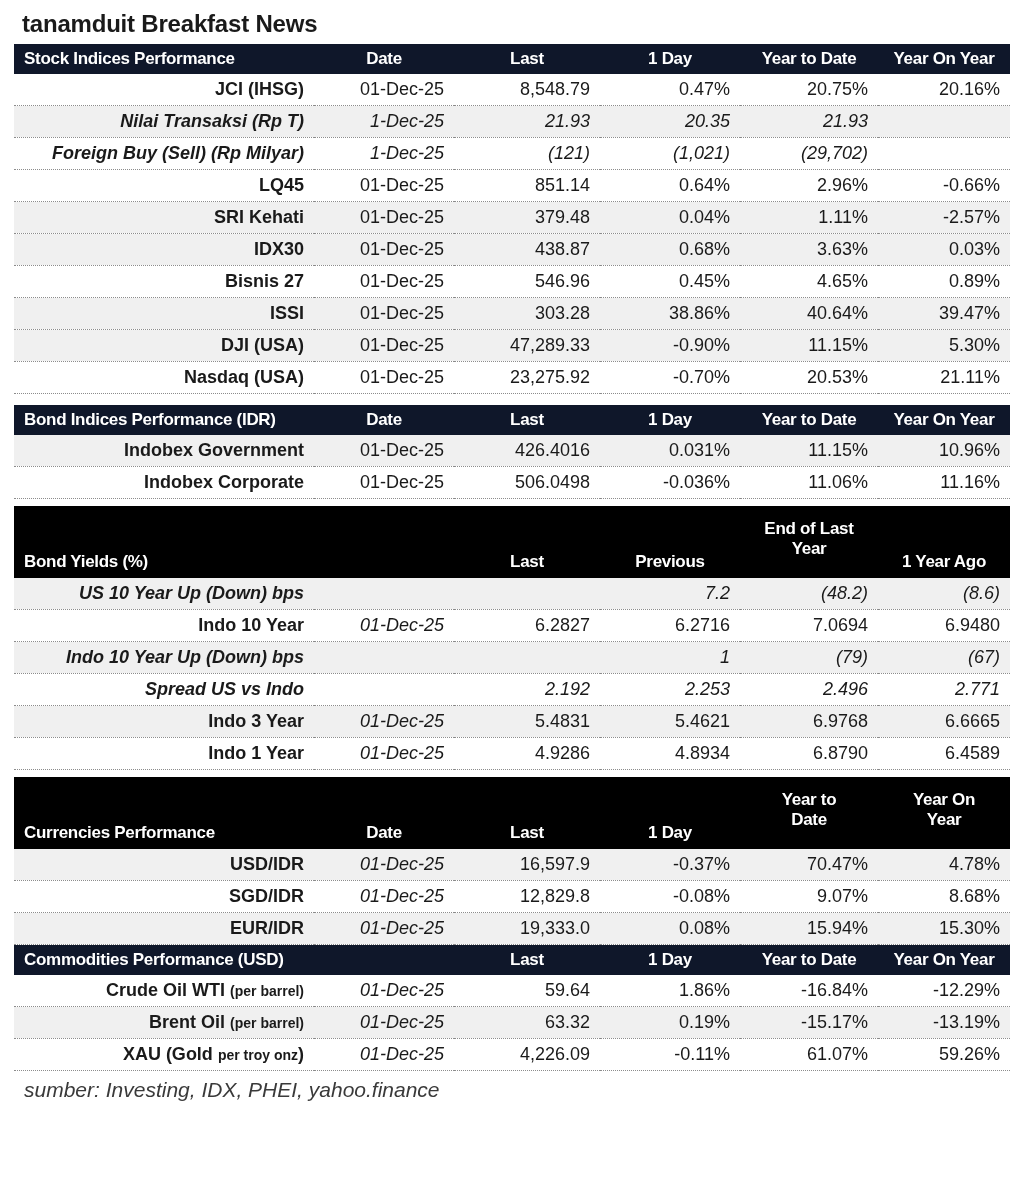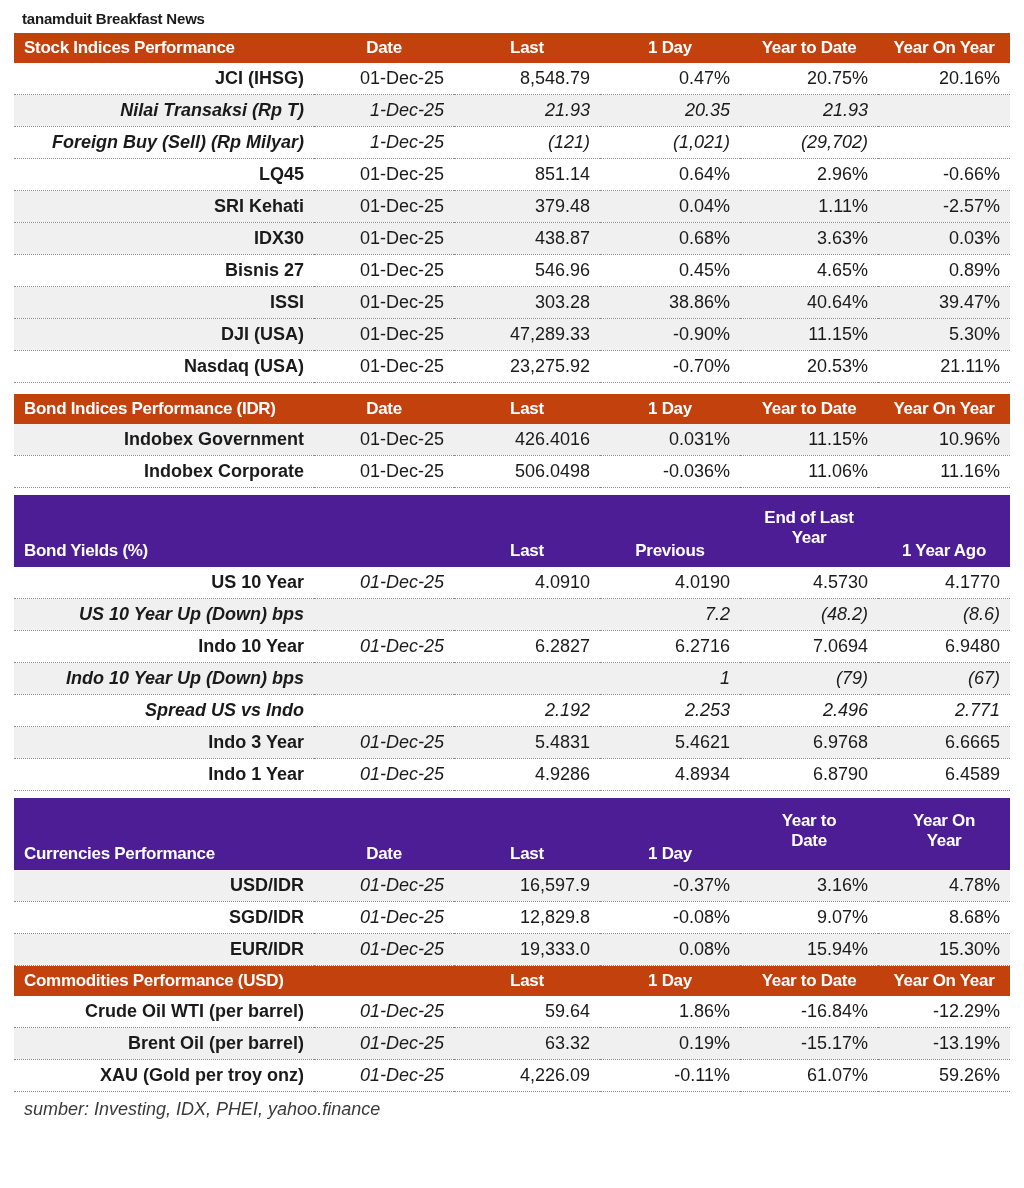--- a/index.html
+++ b/index.html
@@ -18,21 +18,21 @@
   .page {
     width: 1024px;
     height: 1188px;
     box-sizing: border-box;
     padding: 8px 14px 0 14px;
     position: relative;
     overflow: hidden;
   }
 
   .doc-title {
-    font-size: 15px;
+    font-size: 24px;
     font-weight: bold;
     letter-spacing: -0.2px;
     padding: 2px 0 6px 8px;
     color: #1a1a1a;
   }
 
   table.grid {
     width: 996px;
     border-collapse: collapse;
     table-layout: fixed;
@@ -41,36 +41,36 @@
   
   col.c-name  { width: 300px; }
   col.c-date  { width: 140px; }
   col.c-last  { width: 146px; }
   col.c-day   { width: 140px; }
   col.c-ytd   { width: 138px; }
   col.c-yoy   { width: 132px; }
 
   
   tr.hdr > td, tr.hdr > th {
-    background: #c2410c;
+    background: #0f172a;
     color: #ffffff;
     font-weight: bold;
     font-size: 17px;
     height: 30px;
     padding: 0 10px;
     border: none;
     white-space: nowrap;
     overflow: hidden;
     letter-spacing: -0.3px;
   }
   tr.hdr > .lbl  { text-align: left;  padding-left: 10px; }
   tr.hdr > .num  { text-align: center; }
 
   tr.hdr-tall > td {
-    background: #4c1d95;
+    background: #000000;
     color: #ffffff;
     font-weight: bold;
     font-size: 17px;
     height: 66px;
     padding: 0 10px;
     border: none;
     letter-spacing: -0.3px;
   }
   tr.hdr-tall > .lbl {
     text-align: left;
@@ -99,29 +99,29 @@
     overflow: hidden;
   }
   tr.row.alt > td { background: #f0f0f0; }
   tr.row > .lbl { text-align: right; font-weight: bold; }
   tr.row > .num { text-align: right; }
   tr.row.ital > td { font-style: italic; }
   tr.row > .date { text-align: right; }
   tr.row > .date.ital-date { font-style: italic; }
 
   .sub {
-    font-size: 18px;
+    font-size: 14px;
   }
 
   
   .gap { height: 11px; }
   .gap-sm { height: 7px; }
 
   .source {
-    font-size: 18px;
+    font-size: 21px;
     font-style: italic;
     color: #3a3a3a;
     padding: 7px 0 0 10px;
   }
 </style>
 </head>
 <body>
 
 <div class="page">
 
@@ -281,28 +281,20 @@
     </colgroup>
     <tbody>
       <tr class="hdr-tall">
         <td class="lbl">Bond Yields (%)</td>
         <td class="num"></td>
         <td class="num">Last</td>
         <td class="num">Previous</td>
         <td class="num wrap">End of Last Year</td>
         <td class="num">1 Year Ago</td>
       </tr>
-      <tr class="row">
-        <td class="lbl">US 10 Year</td>
-        <td class="date ital-date">01-Dec-25</td>
-        <td class="num">4.0910</td>
-        <td class="num">4.0190</td>
-        <td class="num">4.5730</td>
-        <td class="num">4.1770</td>
-      </tr>
       <tr class="row alt ital">
         <td class="lbl">US 10 Year Up (Down) bps</td>
         <td class="date"></td>
         <td class="num"></td>
         <td class="num">7.2</td>
         <td class="num">(48.2)</td>
         <td class="num">(8.6)</td>
       </tr>
       <tr class="row">
         <td class="lbl">Indo 10 Year</td>
@@ -365,21 +357,21 @@
         <td class="num">Last</td>
         <td class="num">1 Day</td>
         <td class="num wrap"><span>Year to</span><br><span>Date</span></td>
         <td class="num wrap"><span>Year On</span><br><span>Year</span></td>
       </tr>
       <tr class="row alt">
         <td class="lbl">USD/IDR</td>
         <td class="date ital-date">01-Dec-25</td>
         <td class="num">16,597.9</td>
         <td class="num">-0.37%</td>
-        <td class="num">3.16%</td>
+        <td class="num">70.47%</td>
         <td class="num">4.78%</td>
       </tr>
       <tr class="row">
         <td class="lbl">SGD/IDR</td>
         <td class="date ital-date">01-Dec-25</td>
         <td class="num">12,829.8</td>
         <td class="num">-0.08%</td>
         <td class="num">9.07%</td>
         <td class="num">8.68%</td>
       </tr>

